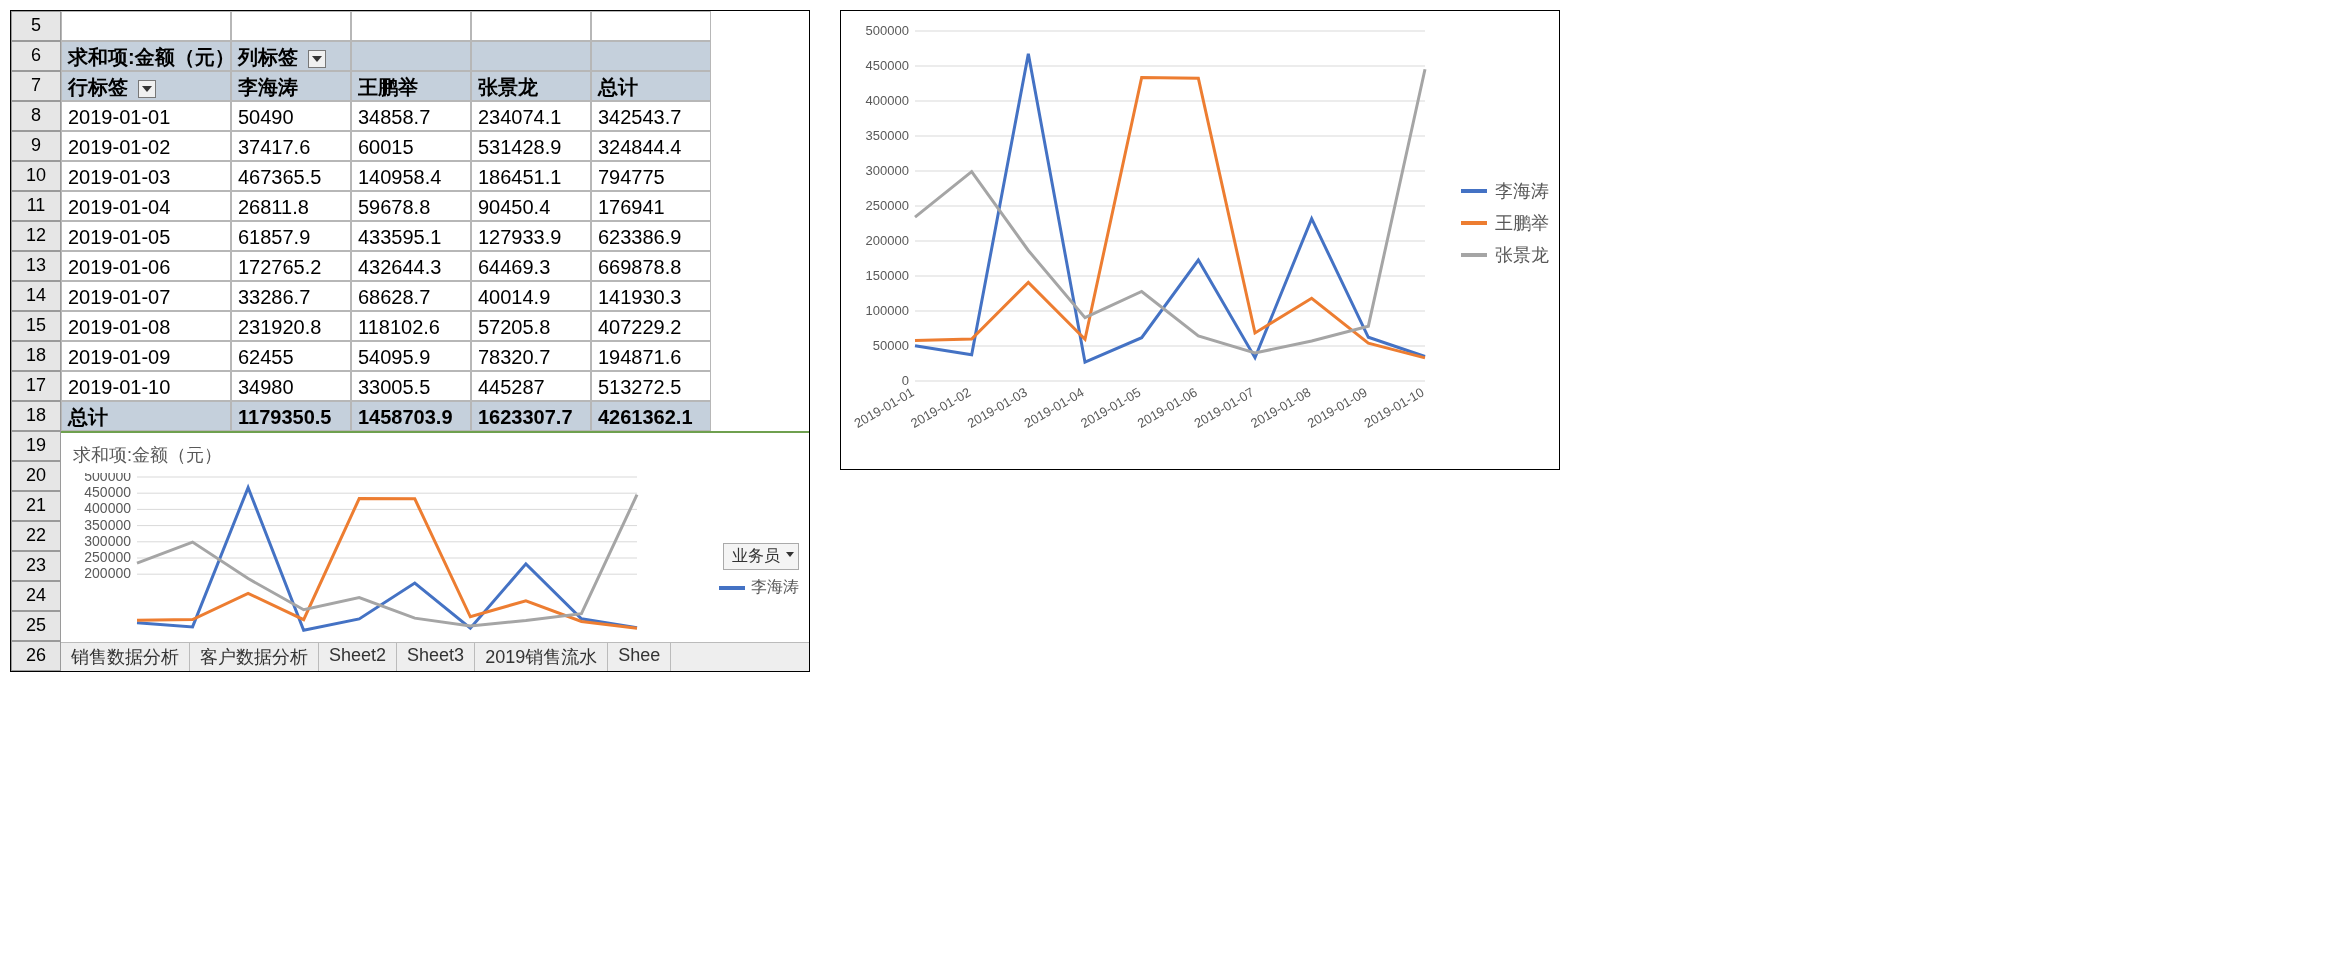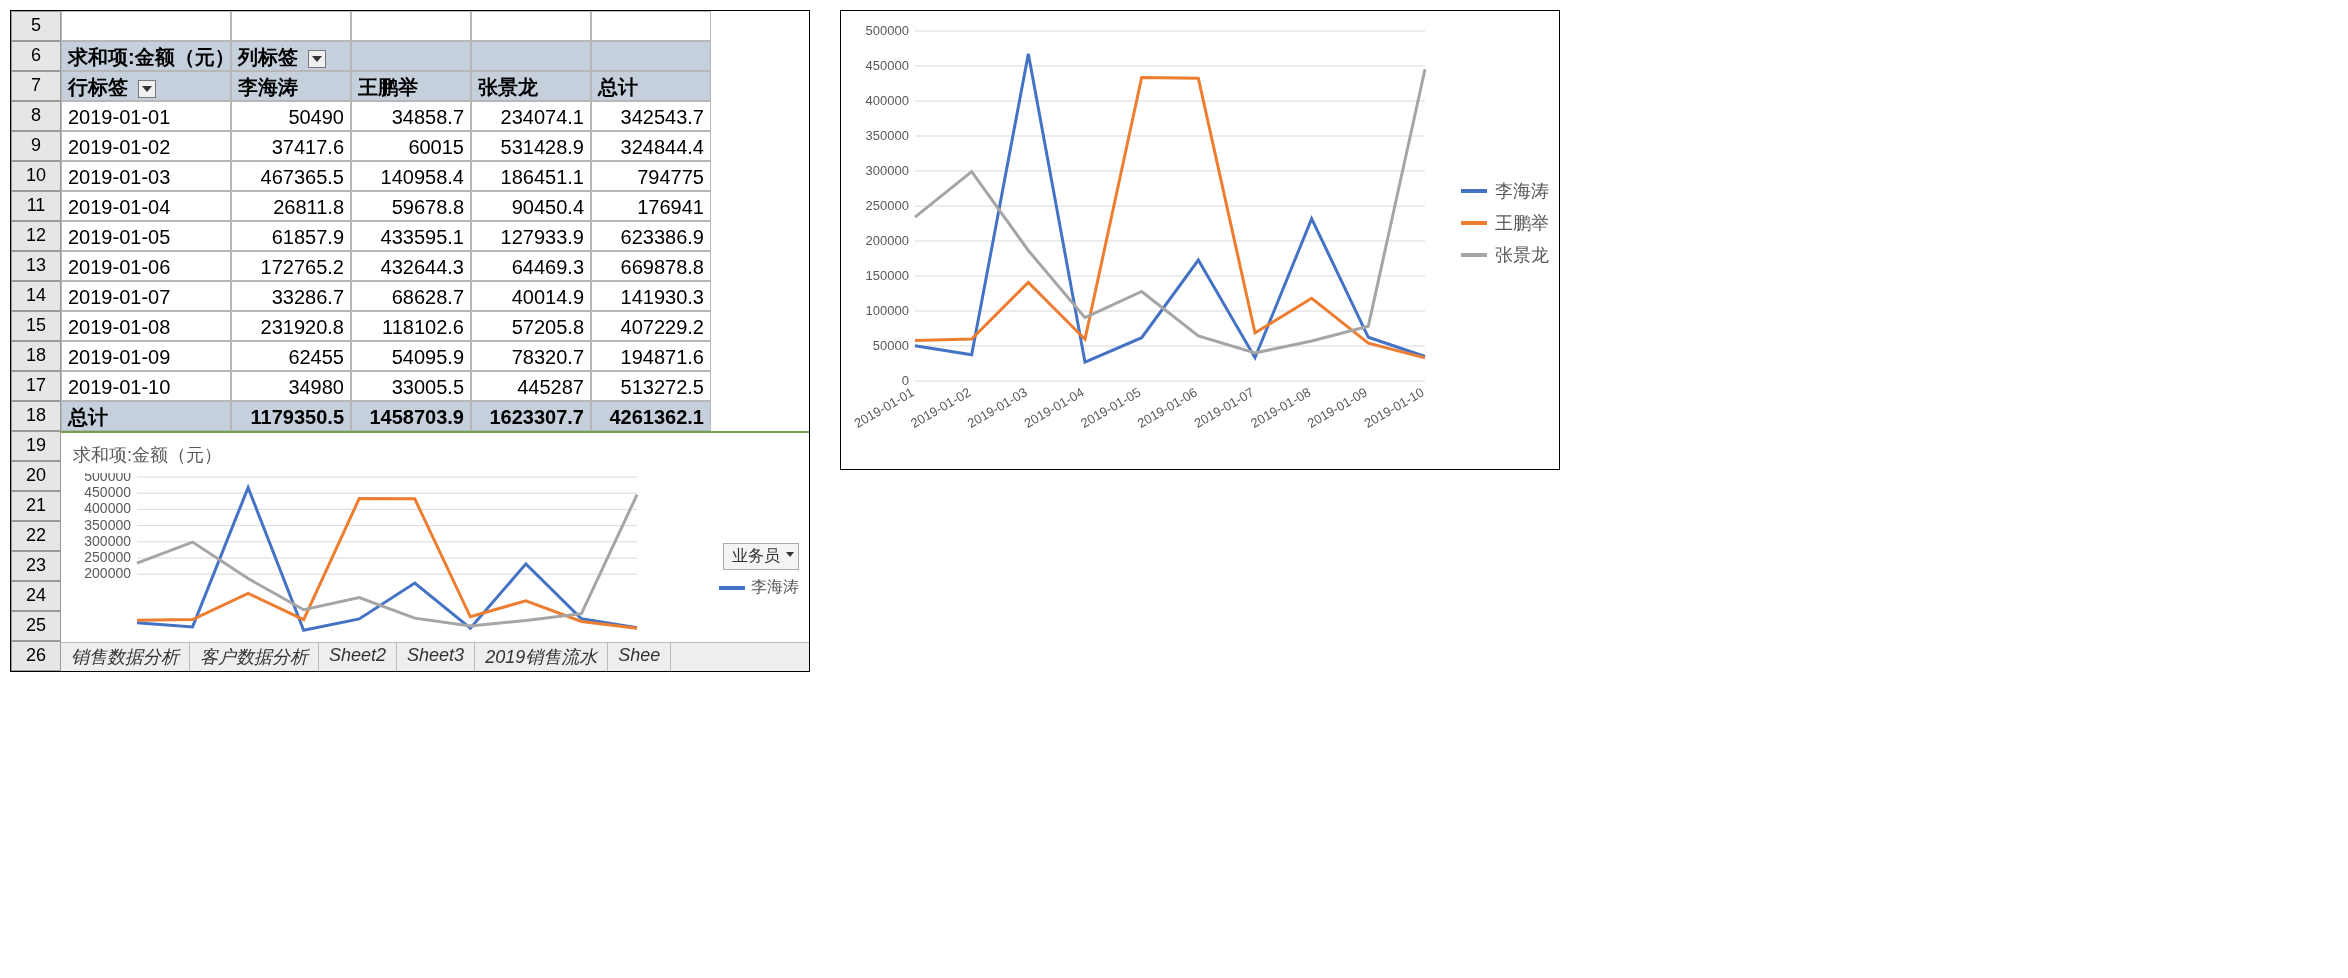--- a/index.html
+++ b/index.html
@@ -31,21 +31,21 @@
     text-align: center;
     color: #000;
     font-size: 18px;
   }
   .cell {
     border: 1px solid #b7b7b7;
     padding: 2px 6px;
     white-space: nowrap;
     overflow: hidden;
   }
-  .num { text-align: right; }
+  .num { }
   .pvhdr { background:#c5d0dc; font-weight:400; }
   .pvhdr.b { font-weight:bold; }
   .totrow { background:#c5d0dc; font-weight:bold; }
   .dropbtn {
     display:inline-block;
     width:18px;height:18px;
     border:1px solid #777;
     background:#f0f0f0;
     vertical-align:middle;
     margin-left:4px;
@@ -93,21 +93,20 @@
     display:flex;
     border-top:1px solid #bbb;
     font-size:18px;
     color:#333;
     background:#eee;
   }
   .sheet-tabs div {
     padding:2px 10px;
     border-right:1px solid #bbb;
     white-space:nowrap;
-    font-style:italic;
   }
   
   .chart-pane {
     border:1px solid #000;
     width:720px;
     height:460px;
     padding:10px 4px 4px 4px;
     position:relative;
     font-size:14px;
     color:#595959;

